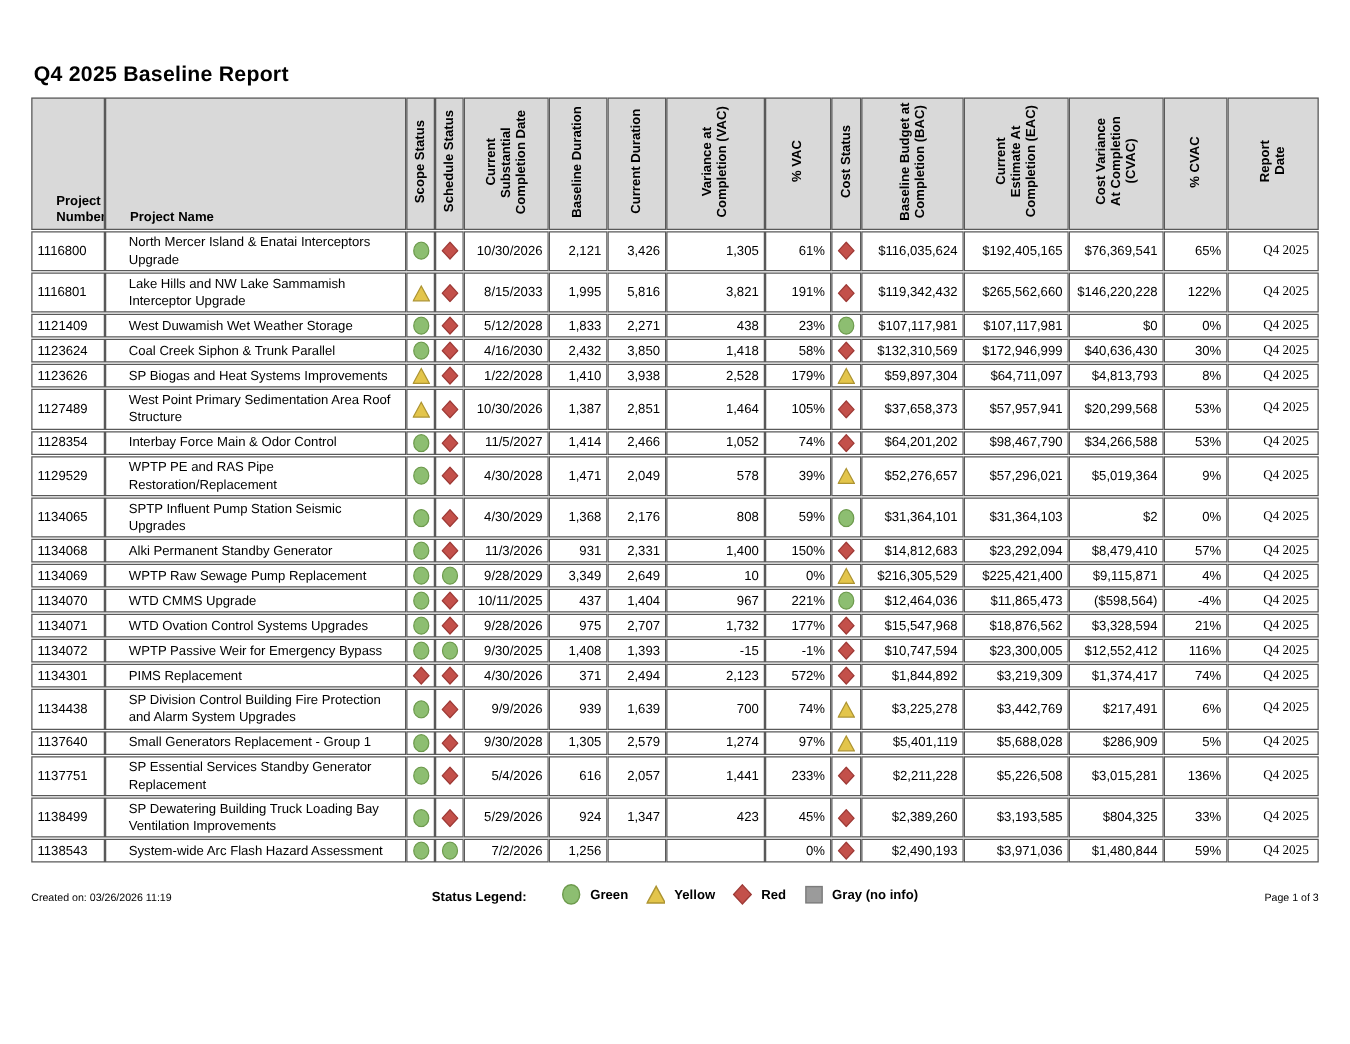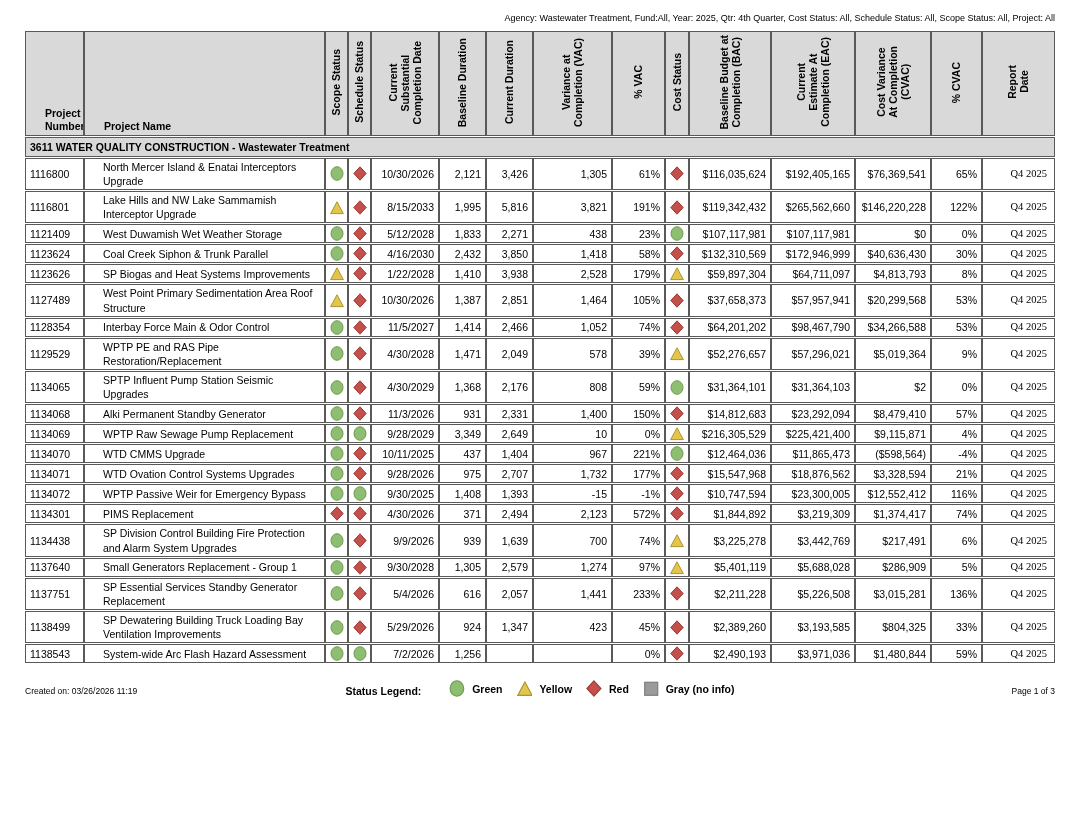--- a/index.html
+++ b/index.html
@@ -30,21 +30,21 @@
   .legend-label { font-size:10.5px; font-weight:bold; }
   .legend-item { display:inline-flex; align-items:center; gap:7px; margin-left:14px; }
   .legend-item .lbl { font-size:10.5px; font-weight:bold; }
   .pagenum { width:255px; font-size:8.5px; text-align:right; }
 </style>
 </head>
 <body>
 
 <div class="page">
   <div class="content">
-    <div class="filters">Agency: Wastewater Treatment, Fund:All, Year: 2025, Qtr: 4th Quarter, Cost Status: All, Schedule Status: All, Scope Status: All, Project: All</div>
+    <div class="title">Q4 2025 Baseline Report</div>
     <table class="report" id="report-table">
       <colgroup id="report-cols">
           <col style="width: 59px;">
           <col style="width: 241px;">
           <col style="width: 23px;">
           <col style="width: 23px;">
           <col style="width: 68px;">
           <col style="width: 47px;">
           <col style="width: 47px;">
           <col style="width: 79px;">
@@ -80,23 +80,20 @@
             <th class="hc h-vert"><span class="vh">Cost Variance
 At Completion
 (CVAC)</span></th>
             <th class="hc h-vert"><span class="vh">% CVAC</span></th>
             <th class="hc h-vert"><span class="vh">Report
 Date</span></th>
           </tr>
         </thead>
       <tbody id="report-body">
           <tr>
-            <td colspan="15" class="section">3611 WATER QUALITY CONSTRUCTION - Wastewater Treatment</td>
-          </tr>
-          <tr>
             <td class="c-id">1116800</td>
             <td class="c-name">North Mercer Island &amp; Enatai Interceptors Upgrade</td>
             <td class="c-status">
               <svg width="14" height="15" viewBox="0 0 14 15">
                 <ellipse cx="7" cy="7.5" rx="6" ry="6.8" fill="#8dbe71" stroke="#6e9b4e" stroke-width="1"></ellipse>
               </svg>
             </td>
             <td class="c-status">
               <svg width="14" height="15" viewBox="0 0 14 15">
                 <polygon points="7,0.8 13.2,7.5 7,14.2 0.8,7.5" fill="#c3504a" stroke="#9e3a36" stroke-width="1"></polygon>

